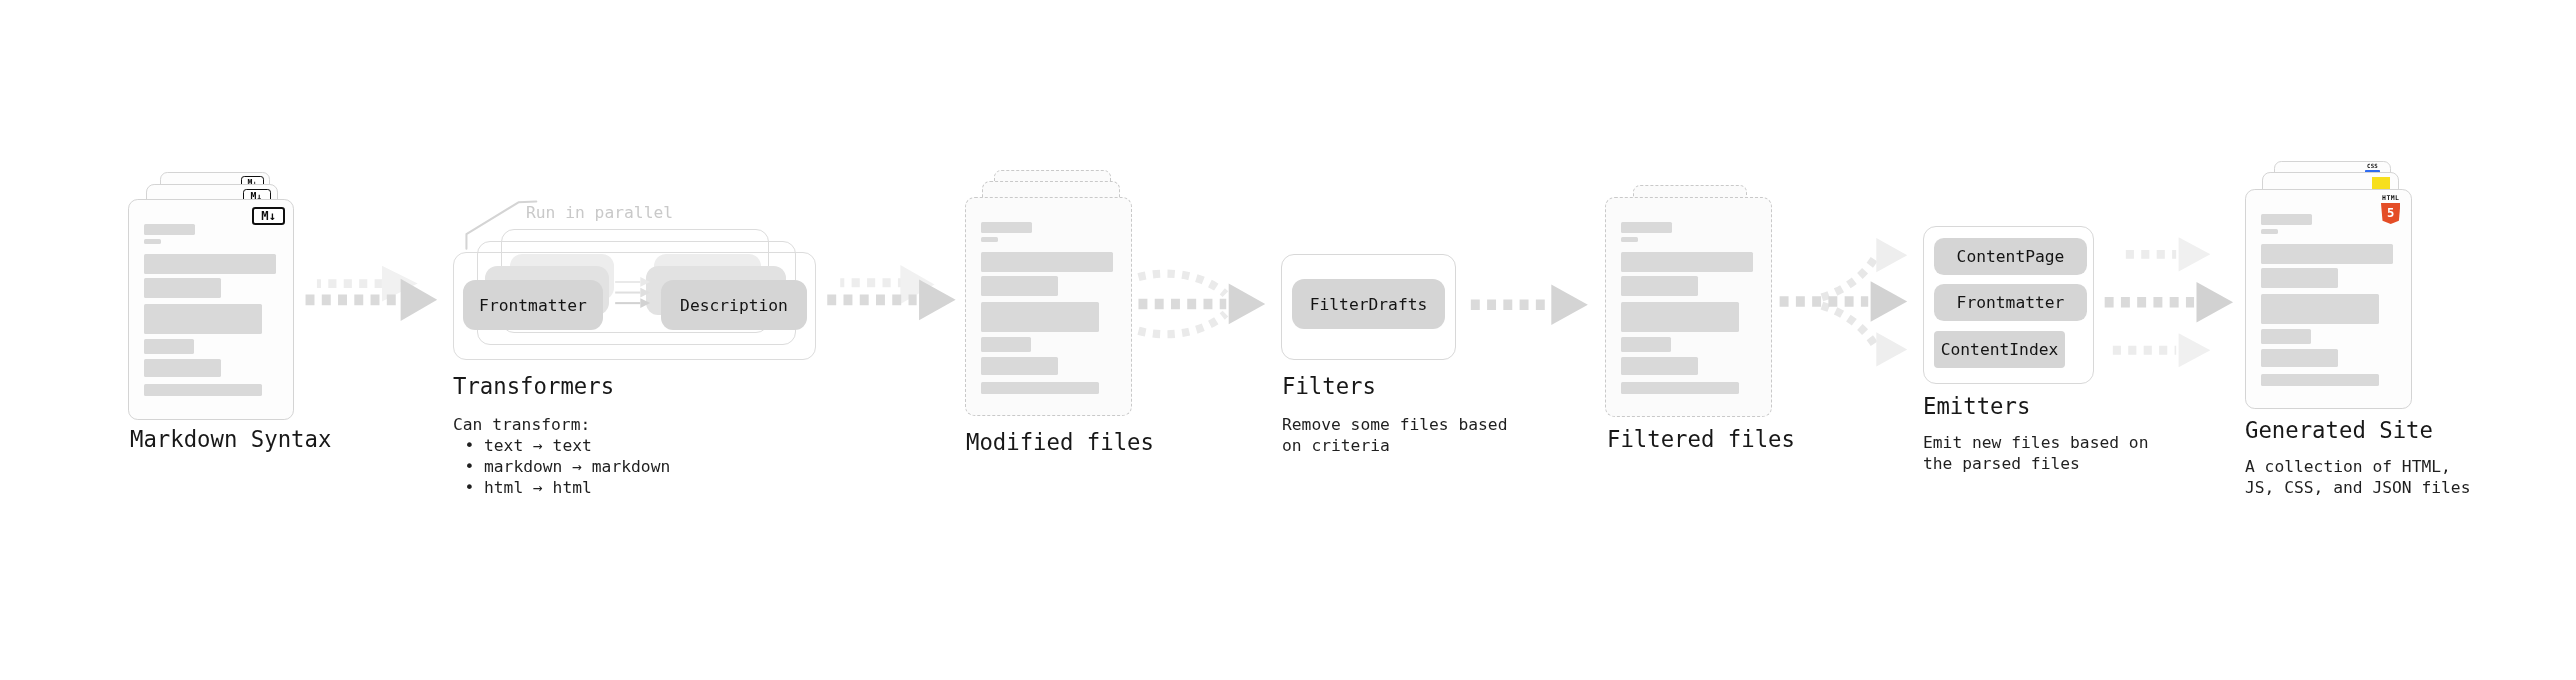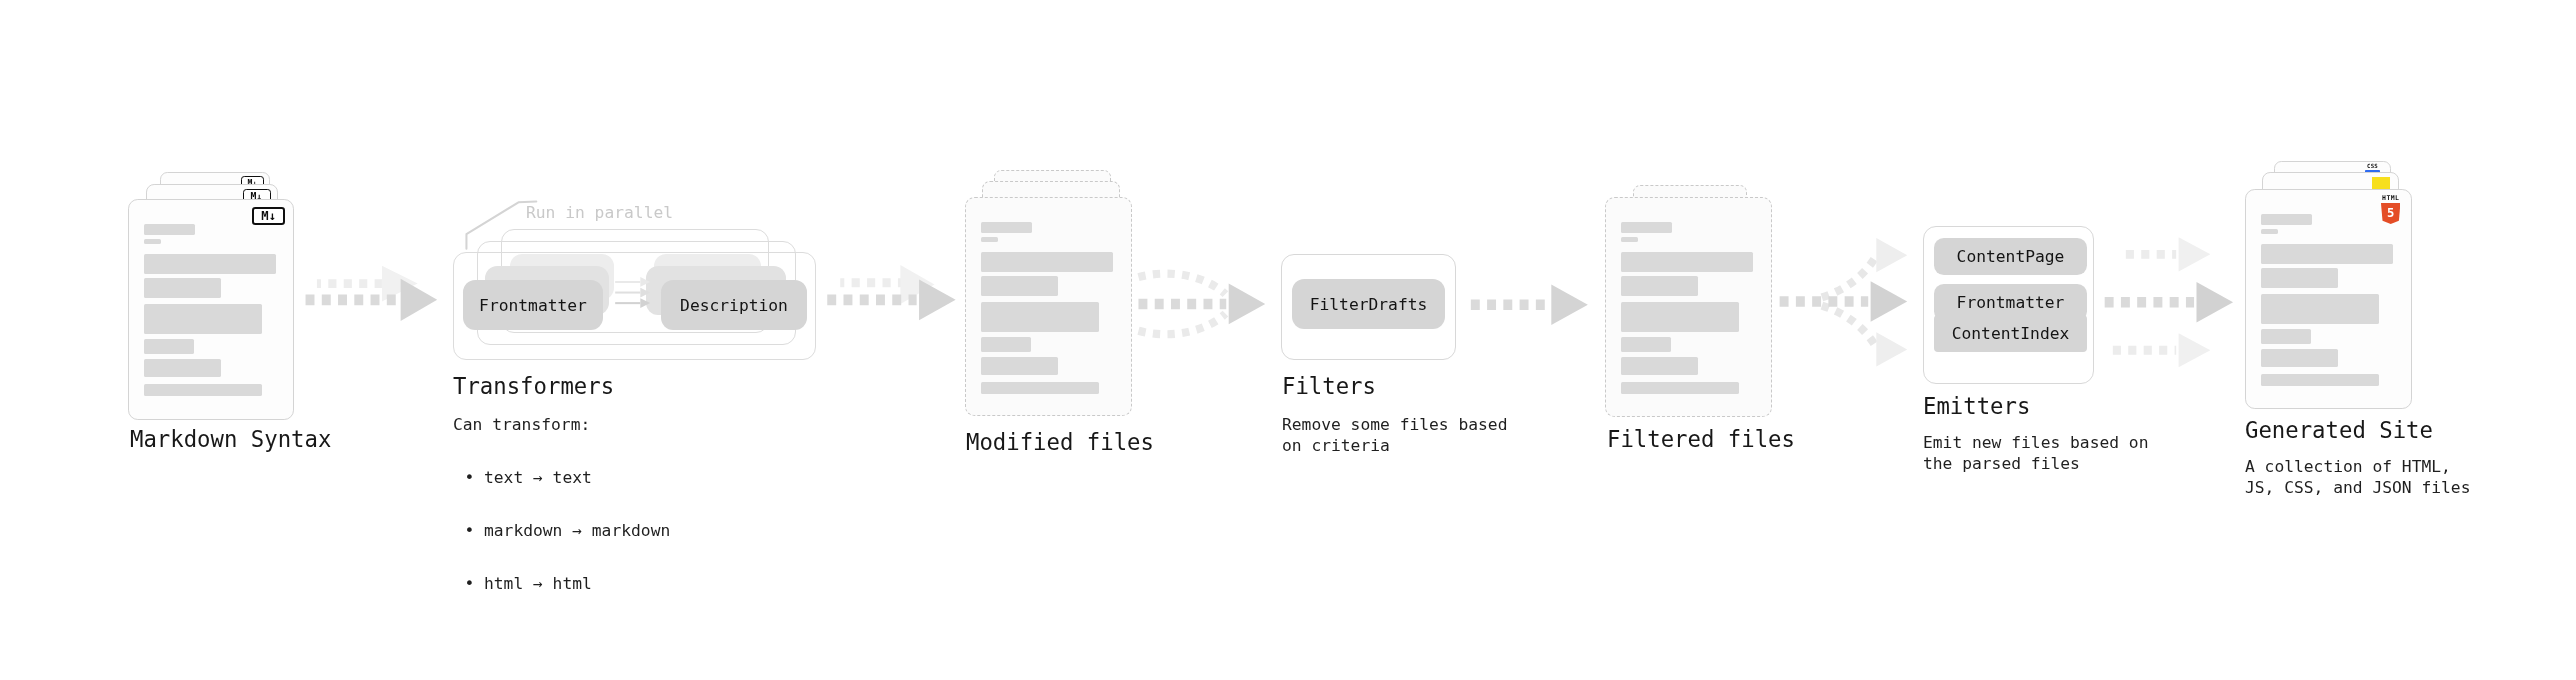--- a/index.html
+++ b/index.html
@@ -39,21 +39,21 @@
   .obox { position:absolute; border:1.6px solid #dcdcdc; border-radius:13px; background:transparent; }
   .obox.filled { background:#ffffff; border-color:#d8d8d8; }
   .pill { position:absolute; background:#d5d5d5; border-radius:12.2px; display:flex; align-items:center;
           justify-content:center; font-size:16.3px; color:#141414; white-space:nowrap; }
   .pill.ghost1 { background:#e2e2e2; }
   .pill.ghost2 { background:#ededed; }
 
   
   .title { position:absolute; font-size:22.3px; color:#181818; white-space:nowrap; line-height:1.15; }
   .caption { position:absolute; font-size:16.3px; color:#1f1f1f; line-height:21px; white-space:nowrap; }
-  .caption.bullets > div:not(:first-child) { padding-left:11.4px;margin-top:32px; }
+  .caption.bullets > div:not(:first-child) { padding-left:11.4px; }
   .note { position:absolute; font-size:16.3px; color:#c9c9c9; white-space:nowrap; }
 
   svg.arrows { position:absolute; left:0; top:0; z-index:30; pointer-events:none; }
   .z1{z-index:1} .z2{z-index:2} .z3{z-index:3} .z4{z-index:4}
 </style>
 </head>
 <body>
 
 <div id="canvas">
 
@@ -195,21 +195,21 @@
         <div class="bar" style="width: 50px; height: 15.4px; margin-bottom: 4.9px;"></div>
         <div class="bar" style="width: 77px; height: 18px; margin-bottom: 6.5px;"></div>
         <div class="bar" style="width: 118px; height: 12.2px; margin-bottom: 0px;"></div>
       </div>
   </div>
   <div class="title" style="left:1607px;top:427px">Filtered files</div>
 
   <div class="obox filled z1" style="left:1923px;top:226px;width:171px;height:158px"></div>
   <div class="pill z2" style="left:1934px;top:238px;width:153px;height:37px;border-radius:9.8px">ContentPage</div>
   <div class="pill z2" style="left:1934px;top:284px;width:153px;height:37px;border-radius:9.8px">Frontmatter</div>
-  <div class="pill z2" style="left:1934px;top:315px;width:153px;height:37px;border-radius:4px">ContentIndex</div>
+  <div class="pill z2" style="left:1934px;top:331px;width:131px;height:37px;border-radius:4px">ContentIndex</div>
   <div class="title" style="left:1923px;top:394px">Emitters</div>
   <div class="caption" style="left:1923px;top:432px">
     <div>Emit new files based on</div>
     <div>the parsed files</div>
   </div>
 
   <div class="card z1" style="left:2274px;top:161px;width:117px;height:81px;border-radius:7.3px">
     <div class="css-badge">
       <span class="css-word">CSS</span>
       <span class="css-bar"></span>

